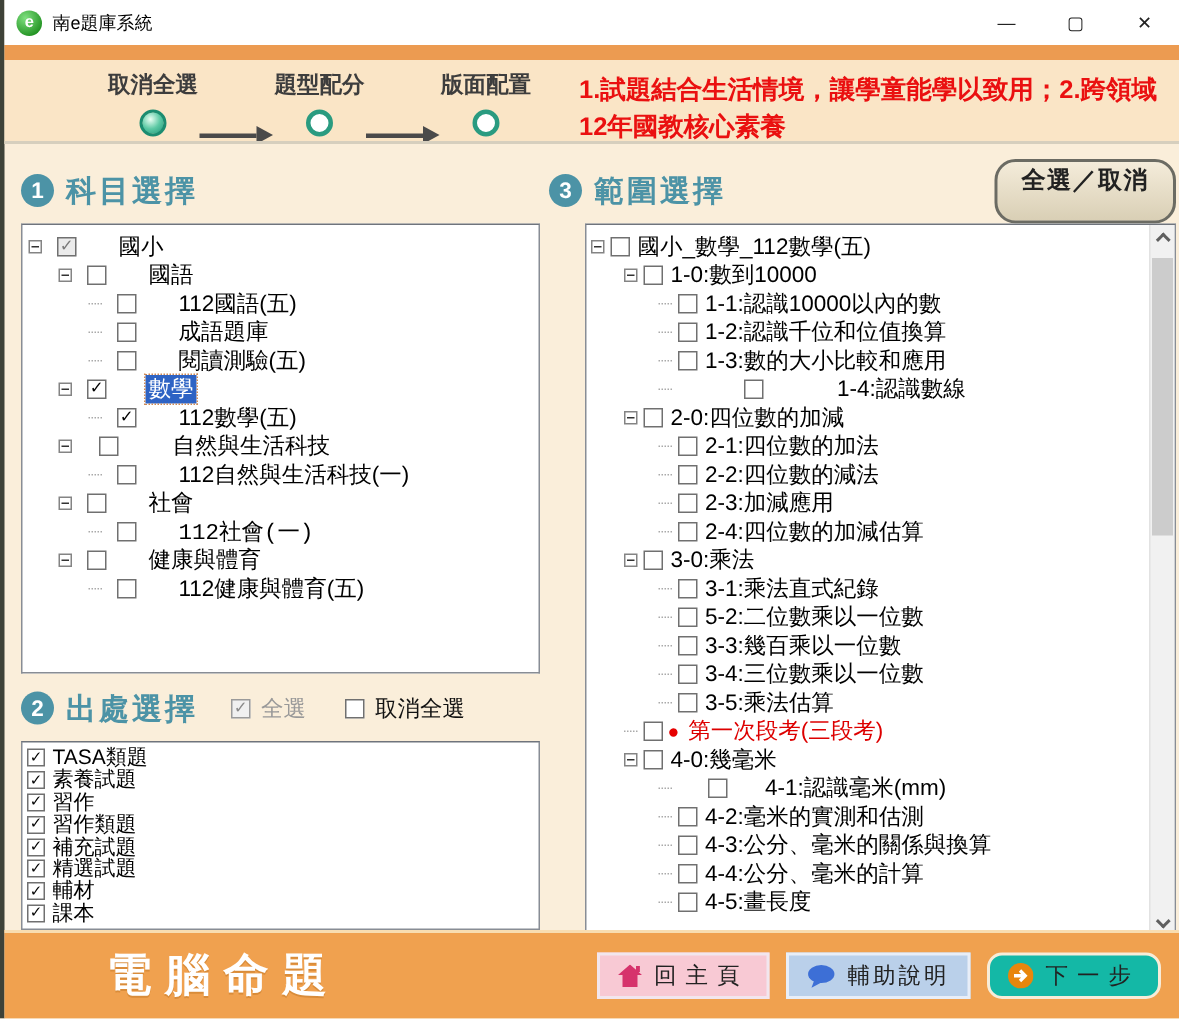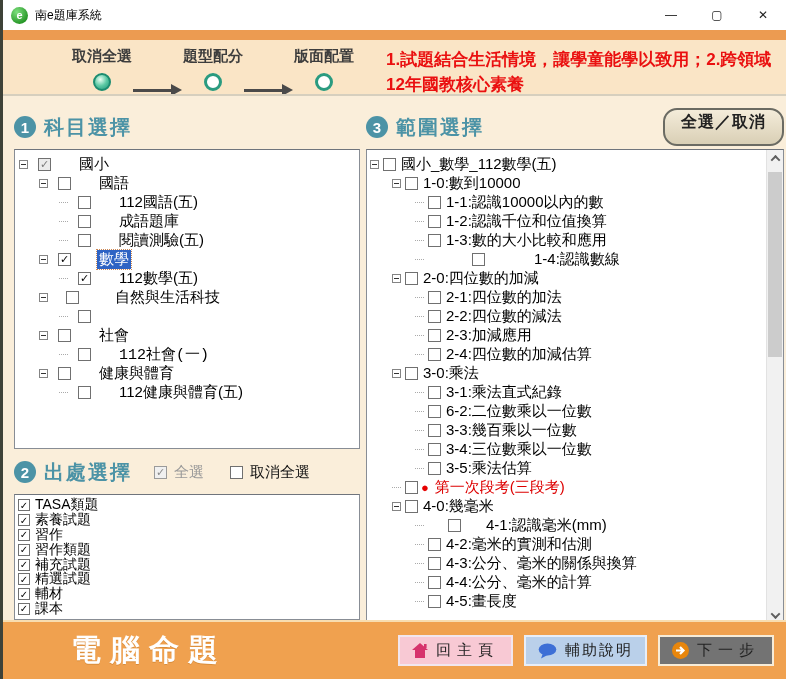--- a/index.html
+++ b/index.html
@@ -33,21 +33,21 @@
   .left-col { position:absolute; left:8px; top:14px; width:346px; }
   .right-col { position:absolute; left:360px; top:14px; width:418px; }
 
   .sec-head { display:flex; align-items:center; height:30px; margin-bottom:7px; }
   .sec-num { width:22px; height:22px; border-radius:50%; background:#4C93A6; color:#fff; font-weight:bold; font-size:15px; display:flex; align-items:center; justify-content:center; flex:0 0 auto; }
   .sec-title { margin-left:8px; color:#4C93A6; font-weight:bold; font-size:20px; letter-spacing:2px; white-space:nowrap; }
 
   .white-box { background:#fff; border:1px solid #888d95; border-top-color:#6f747c; position:relative; overflow:hidden; }
   .box-subjects { height:300px; }
   .box-sources { height:126px; }
-  .box-range { height:476px; padding-right:6px; }
+  .box-range { height:476px; padding-right:6px;margin-left:24px; }
 
   
   .tree { padding-top:5px; }
   .trow { display:flex; align-items:center; height:19px; white-space:nowrap; font-size:15px; color:#000; }
   .exp { width:9px; height:9px; border:1px solid #848484; background:#fff; position:relative; flex:0 0 auto; }
   .exp::after { content:""; position:absolute; left:1px; right:1px; top:3px; height:1px; background:#333; }
   .hl { width:9px; height:1px; border-top:1px dotted #aaa; flex:0 0 auto; }
   .gap-l { margin-right:10px; } .gap-r { margin-right:4px; }
   .cb { width:13px; height:13px; border:1px solid #707070; background:#fff; display:flex; align-items:center; justify-content:center; flex:0 0 auto; font-size:11px; line-height:11px; font-weight:bold; color:#000; }
   .cb.partial { background:#EBEBEB; color:#7a7a7a; }
@@ -63,39 +63,39 @@
   .srow .cb { width:12px; height:12px; margin-right:5px; font-size:10px; }
   .inline-cbs { display:flex; align-items:center; margin-left:22px; font-size:15px; }
   .inline-cb { display:flex; align-items:center; margin-right:26px; }
   .inline-cb .cb { margin-right:7px; }
   .inline-cb.disabled .cb { background:#F0F0F0; border-color:#9a9a9a; color:#8a8a8a; }
   .inline-cb.disabled .ic-label { color:#999; }
   .ic-label { color:#111; }
 
   
   .range-head { display:flex; align-items:center; justify-content:space-between; height:30px; margin-bottom:7px; }
-  .pill-btn { border:2px solid #6b6b63; border-radius:14px; background:linear-gradient(#F4ECDA, #D9CFB5); padding:2px 16px 11px; font-size:16px; color:#222; font-weight:bold; letter-spacing:1px; cursor:default; }
+  .pill-btn { border:2px solid #6b6b63; border-radius:14px; background:linear-gradient(#F4ECDA, #D9CFB5); padding:2px 16px 16px; font-size:16px; color:#222; font-weight:bold; letter-spacing:1px; cursor:default; }
 
   
   .sbar { position:absolute; top:0; right:0; bottom:0; width:17px; background:#F1F1F1; border-left:1px solid #e2e2e2; }
   .sbtn { height:17px; display:flex; align-items:center; justify-content:center; }
   .chev { width:7px; height:7px; border-left:2px solid #5f5f5f; border-top:2px solid #5f5f5f; }
   .chev.up { transform:rotate(45deg) translate(1px,1px); }
   .chev.down { transform:rotate(225deg) translate(1px,1px); }
   .sthumb { position:absolute; left:1px; right:1px; top:22px; height:185px; background:#CCCCCC; }
   .sbtn.bottom { position:absolute; bottom:0; left:0; right:0; }
 
   
   .footer { position:absolute; left:0; right:0; bottom:0; height:59px; background:#F0A14F; border-top:2px solid #F8DDB0; display:flex; align-items:center; }
   .brand { margin-left:68px; color:#fff; font-size:30px; font-weight:bold; letter-spacing:9px; text-shadow:0 1px 0 #d98c3a; }
   .fbtns { margin-left:auto; margin-right:12px; display:flex; gap:11px; }
   .fbtn { height:31px; display:inline-flex; align-items:center; gap:8px; padding:0 12px; border:2px solid #f2e6ee; font-size:15px; color:#222; cursor:default; }
   .fbtn.home { background:#F8C9D4; letter-spacing:6px; }
   .fbtn.help { background:#BAD0EA; letter-spacing:2px; border-color:#e8eef8; }
-  .fbtn.next { background:#737373; letter-spacing:6px; border-color:#f7ecd8; }
+  .fbtn.next { background:#14b8a6; letter-spacing:6px; border-color:#f7ecd8;border-radius:10px; }
   .fbtn svg { display:block; }
 </style>
 </head>
 <body>
 
 <div class="window">
 
   <div class="titlebar">
     <span class="app-icon">e</span>
     <span class="app-title">南e題庫系統</span>
@@ -182,20 +182,21 @@
               <span class="lbl lbl-far">112數學(五)</span>
             </div>
             <div class="trow" style="padding-left: 24px; gap: 8px;">
               <span class="exp gap-l"></span>
               <span class="cb"></span>
               <span class="lbl lbl-far">自然與生活科技</span>
             </div>
             <div class="trow" style="padding-left: 44px;">
               <span class="hl gap-l"></span>
               <span class="cb"></span>
+              <span class="lbl lbl-far">112自然與生活科技(一)</span>
             </div>
             <div class="trow" style="padding-left: 24px;">
               <span class="exp gap-l"></span>
               <span class="cb"></span>
               <span class="lbl lbl-far">社會</span>
             </div>
             <div class="trow" style="padding-left: 44px; font-family: Liberation Mono, monospace;">
               <span class="hl gap-l"></span>
               <span class="cb"></span>
               <span class="lbl lbl-far">112社會(一)</span>
@@ -336,21 +337,21 @@
               <span class="lbl">3-0:乘法</span>
             </div>
             <div class="trow" style="padding-left: 48px;">
               <span class="hl gap-r"></span>
               <span class="cb"></span>
               <span class="lbl">3-1:乘法直式紀錄</span>
             </div>
             <div class="trow" style="padding-left: 48px;">
               <span class="hl gap-r"></span>
               <span class="cb"></span>
-              <span class="lbl">6-2:二位數乘以一位數</span>
+              <span class="lbl">5-2:二位數乘以一位數</span>
             </div>
             <div class="trow" style="padding-left: 48px;">
               <span class="hl gap-r"></span>
               <span class="cb"></span>
               <span class="lbl">3-3:幾百乘以一位數</span>
             </div>
             <div class="trow" style="padding-left: 48px;">
               <span class="hl gap-r"></span>
               <span class="cb"></span>
               <span class="lbl">3-4:三位數乘以一位數</span>

